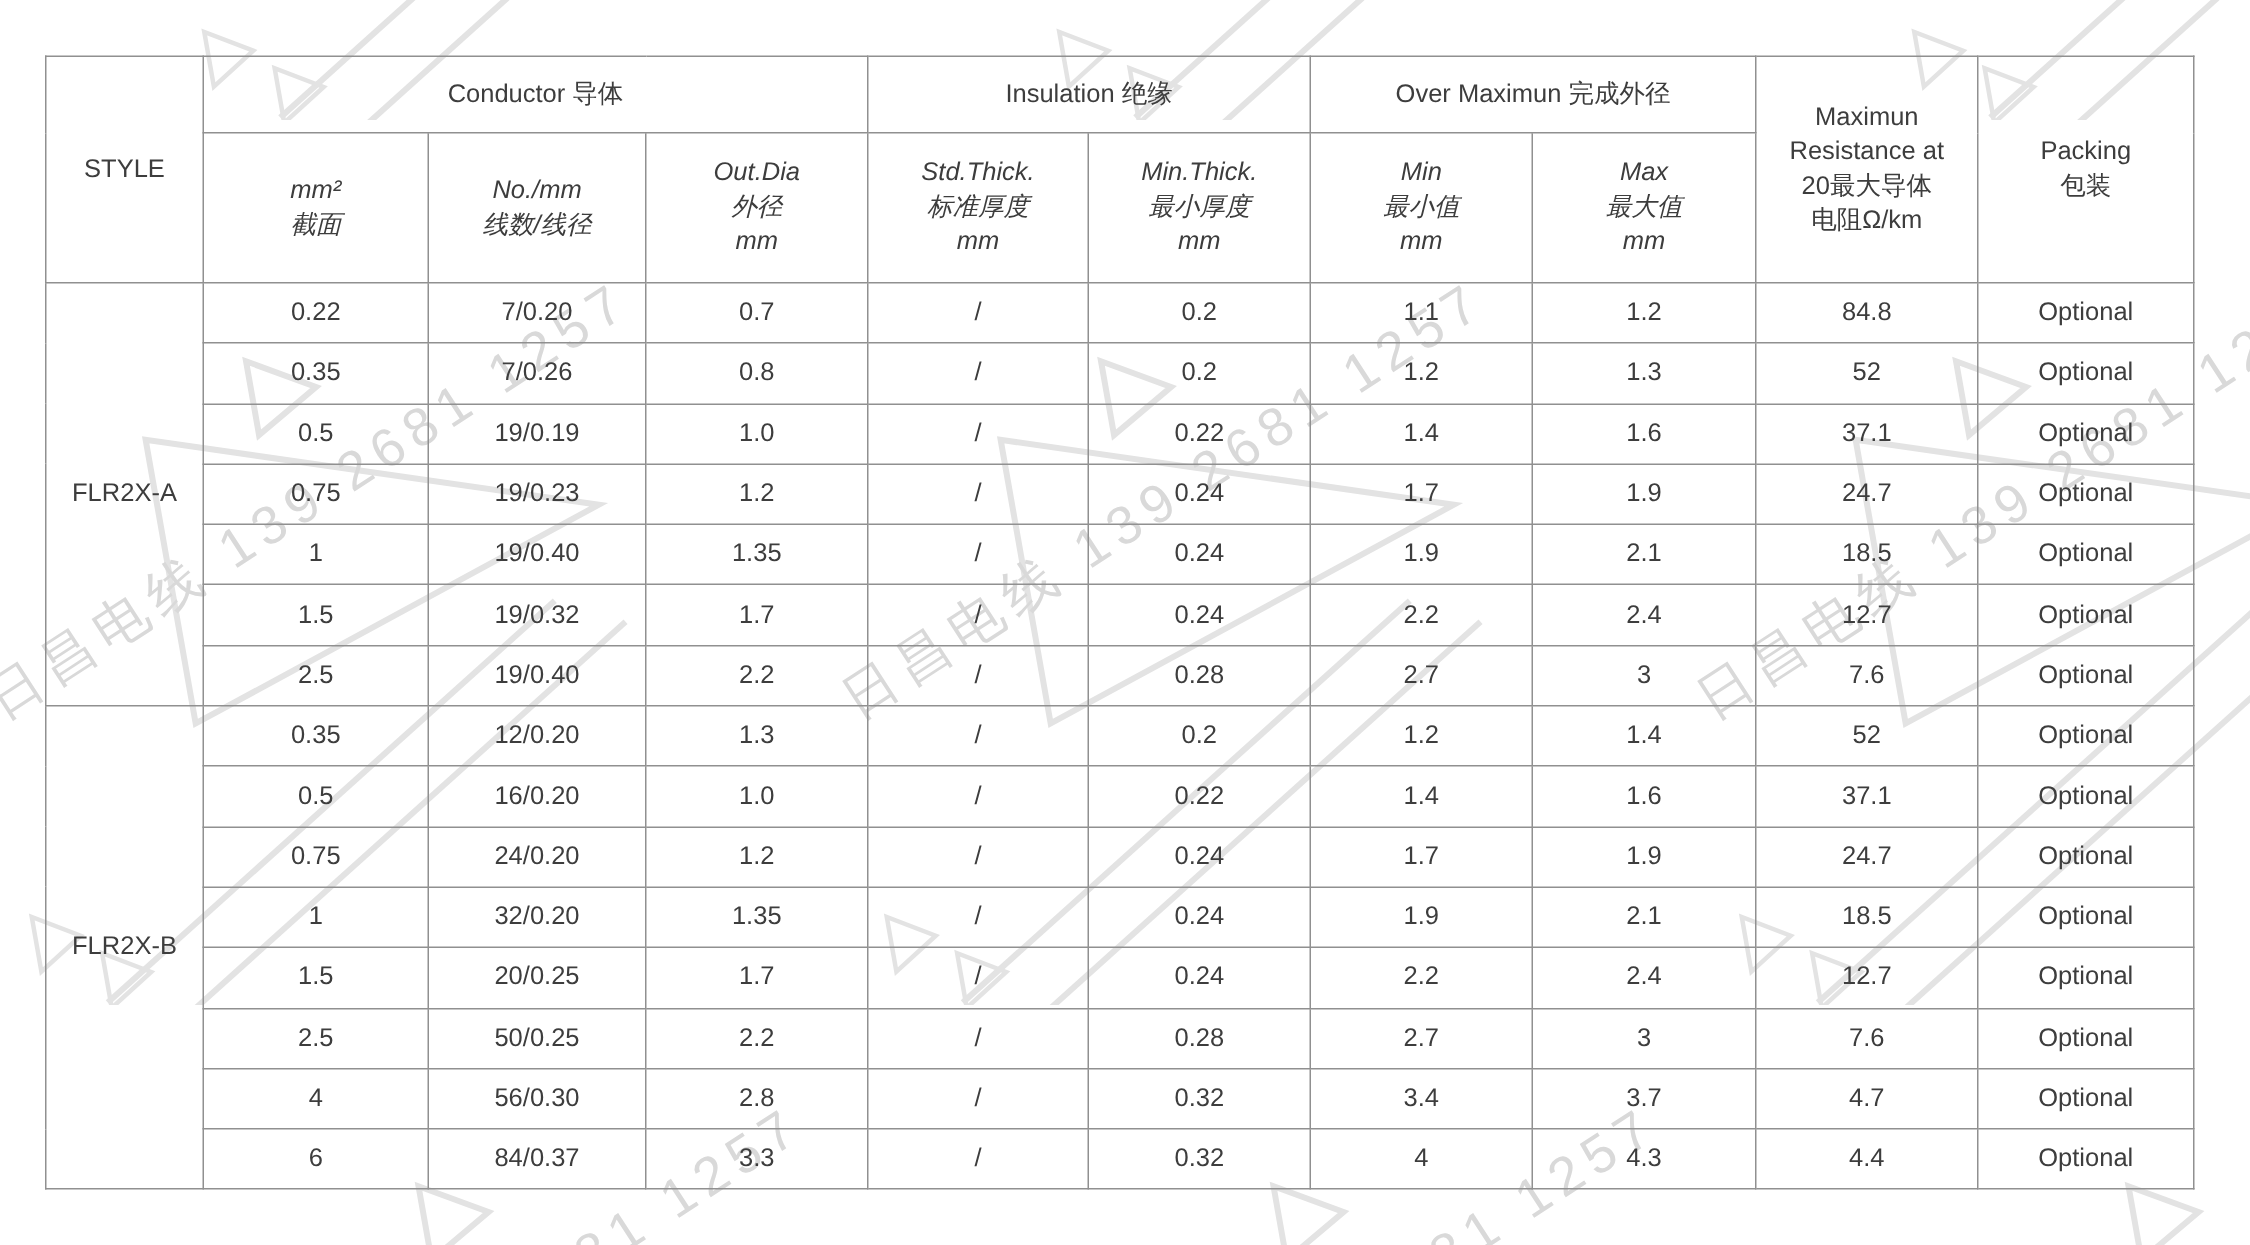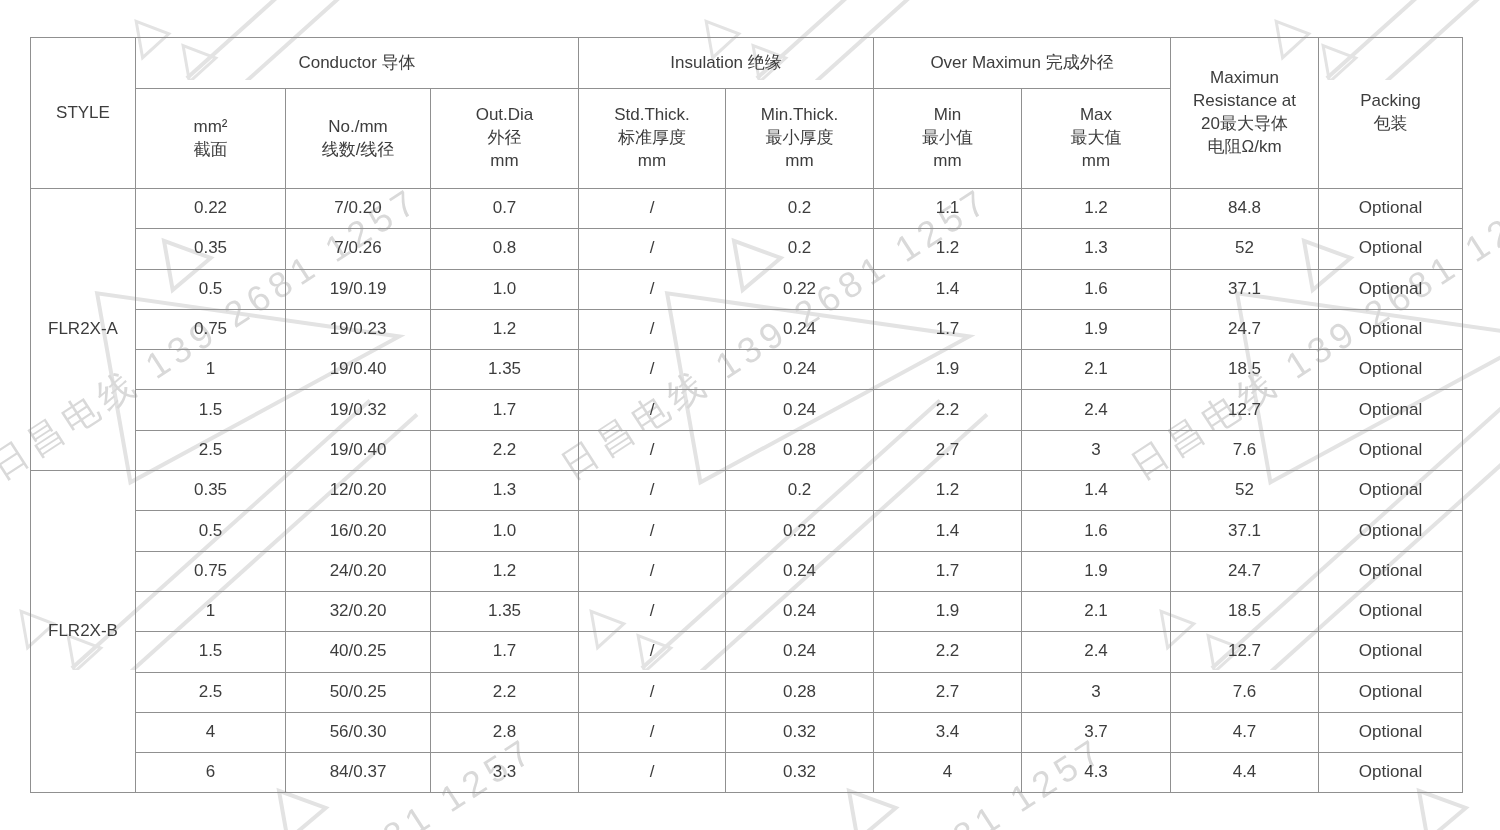--- a/index.html
+++ b/index.html
@@ -27,21 +27,21 @@
   table.spec th, table.spec td{
     border:1px solid #909090;
     background:transparent;
     text-align:center;vertical-align:middle;
     color:#3d3d3d;font-weight:normal;
     padding:0 2px;
     white-space:pre-line;
     font-size:17px;line-height:1.35;
   }
   tr.hrow1{height:51px;}
-  tr.hrow2{height:100px;}
+  tr.hrow2{height:100px;font-style:italic;}
   tbody tr{height:40.3px;}
   td.style-cell{font-size:17px;border-radius:14px;}
 </style>
 </head>
 <body>
 
 <div class="wm-layer">
   <div class="wm-tile" style="left: 85px; top: -440px;">
     <svg class="wm-shapes" width="600" height="520" viewBox="0 0 600 520" fill="none">
       <g transform="rotate(-10 300 260)" stroke-width="4" stroke="#e3e3e3">
@@ -336,21 +336,21 @@
         <td>1.35</td>
         <td>/</td>
         <td>0.24</td>
         <td>1.9</td>
         <td>2.1</td>
         <td>18.5</td>
         <td>Optional</td>
       </tr>
       <tr>
         <td>1.5</td>
-        <td>40/0.25</td>
+        <td>20/0.25</td>
         <td>1.7</td>
         <td>/</td>
         <td>0.24</td>
         <td>2.2</td>
         <td>2.4</td>
         <td>12.7</td>
         <td>Optional</td>
       </tr>
       <tr>
         <td>2.5</td>

